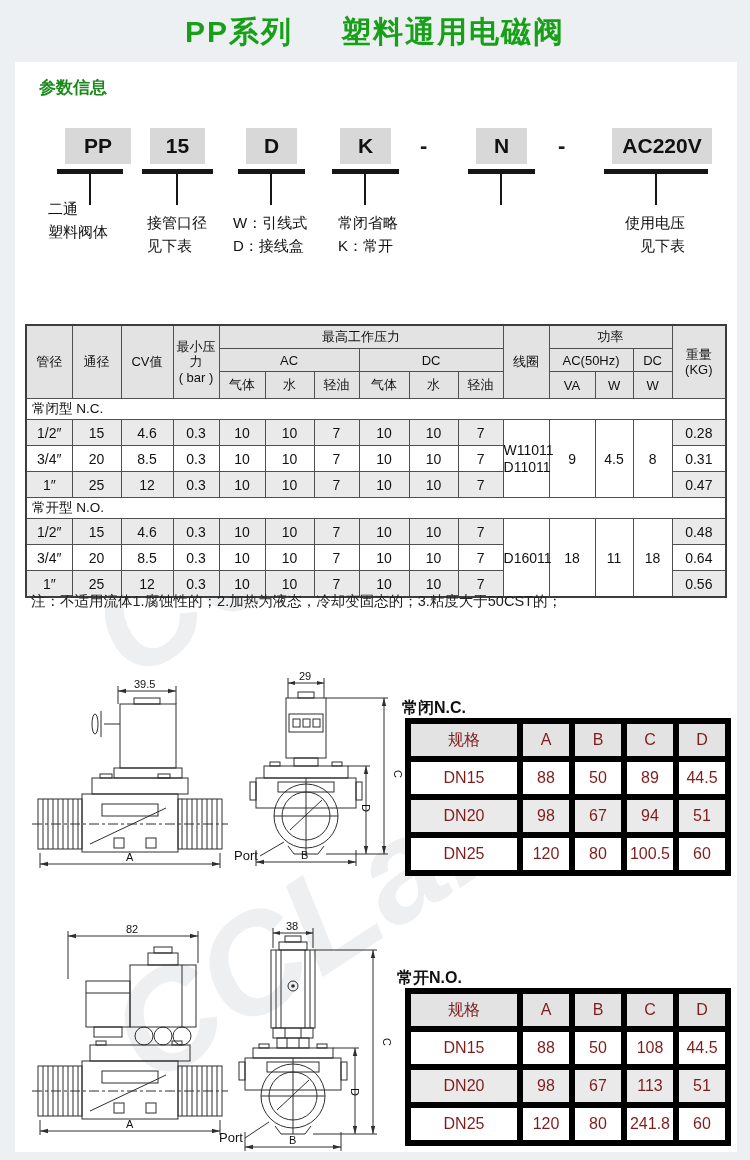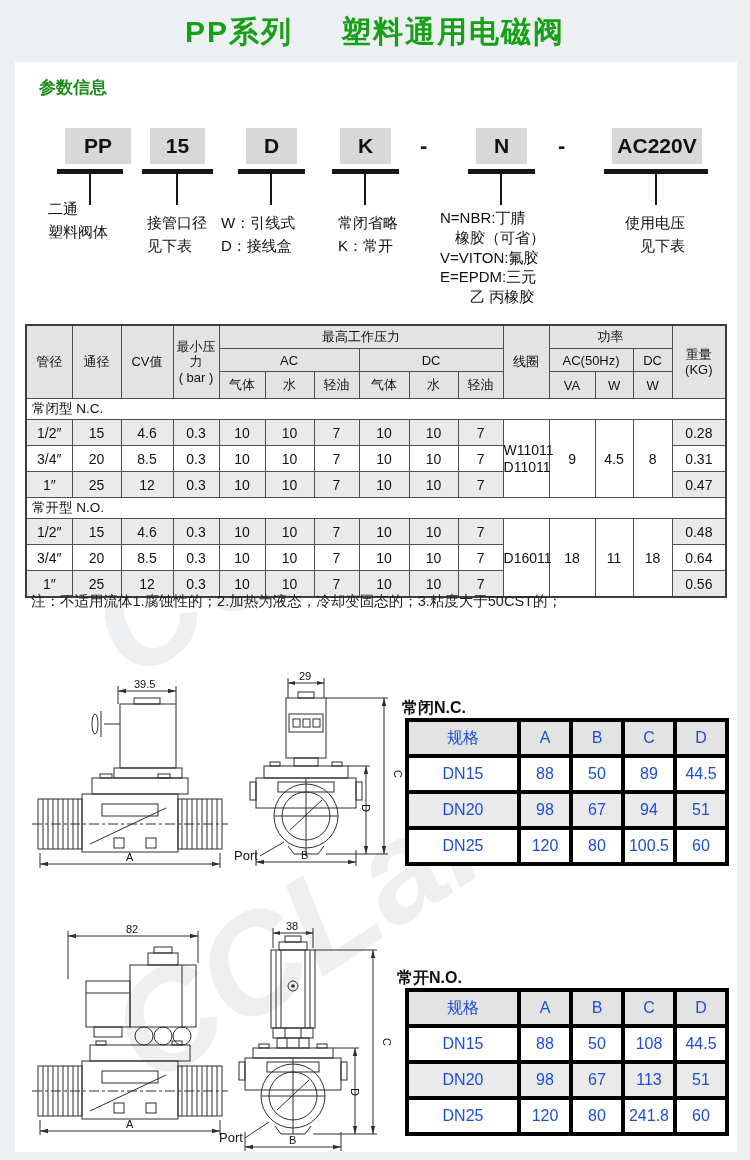--- a/index.html
+++ b/index.html
@@ -40,69 +40,64 @@
   
   .notes{position:absolute;left:16px;top:528px;font-size:14.5px;line-height:1.55;color:#222;z-index:1}
   .notes .l2{padding-left:29px}
   
   svg.draw{position:absolute;z-index:1}
   .draw line,.draw rect,.draw circle,.draw path,.draw ellipse,.draw polyline{stroke:#2e2e2e;fill:none;stroke-width:1}
   .draw .fill{fill:#2e2e2e;stroke:none}
   .draw text{fill:#111;font-size:11px;stroke:none;font-family:"Liberation Sans",sans-serif}
   .dlabel{position:absolute;font-size:16px;font-weight:600;color:#111;z-index:1}
   table.dims{position:absolute;width:320px;border-collapse:collapse;table-layout:fixed;font-size:16px;z-index:1}
-  .dims td{border:4px solid #000000;height:30px;text-align:center;background:#fff;color:#1d4ed8}
+  .dims td{border:6px solid #000000;height:30px;text-align:center;background:#fff;color:#7f1d1d}
   .dims tr.hd td{background:#e3e3e3}
   .dims tr.g td{background:#eaeaea}
 </style>
 </head>
 <body>
 
 <div class="page-title"><span>PP系列</span><span class="gap"></span><span>塑料通用电磁阀</span></div>
 
 <div class="panel">
 
   <div class="wm" style="left:90px;top:500px">CCLair</div>
   <div class="wm" style="left:110px;top:905px">CCLair</div>
 
   <div class="sec-hd">参数信息</div>
 
   <div class="codebox" style="left:50px;width:66px">PP</div>
   <div class="codebox" style="left:135px;width:55px">15</div>
   <div class="codebox" style="left:231px;width:51px">D</div>
   <div class="codebox" style="left:325px;width:51px">K</div>
   <div class="codebox" style="left:461px;width:51px">N</div>
-  <div class="codebox" style="left:597px;width:90px">AC220V</div>
+  <div class="codebox" style="left:597px;width:100px">AC220V</div>
   <div class="dash" style="left:405px">-</div>
   <div class="dash" style="left:543px">-</div>
   <div class="bar" style="left:42px;width:66px"></div>
   <div class="bar" style="left:127px;width:71px"></div>
   <div class="bar" style="left:223px;width:67px"></div>
   <div class="bar" style="left:317px;width:67px"></div>
   <div class="bar" style="left:453px;width:67px"></div>
   <div class="bar" style="left:589px;width:104px"></div>
   <div class="stem" style="left:74px"></div>
   <div class="stem" style="left:161px"></div>
   <div class="stem" style="left:255px"></div>
   <div class="stem" style="left:349px"></div>
   <div class="stem" style="left:485px"></div>
   <div class="stem" style="left:640px"></div>
   <div class="mlabel" style="left:33px;top:136px">二通
 塑料阀体</div>
   <div class="mlabel" style="left:132px;top:150px">接管口径
 见下表</div>
-  <div class="mlabel" style="left:206px;top:150px">W：引线式
+  <div class="mlabel" style="left:218px;top:150px">W：引线式
 D：接线盒</div>
   <div class="mlabel" style="left:323px;top:150px">常闭省略
 K：常开</div>
-  <div class="mlabel tight" style="left:425px;top:146px">N=NBR:丁腈
-　橡胶（可省）
-V=VITON:氟胶
-E=EPDM:三元
-　　乙 丙橡胶</div>
   <div class="mlabel ctr" style="left:598px;top:150px;width:72px">使用电压
 见下表</div>
 
   <table class="spec">
     <colgroup>
       <col style="width:46px">
         <col style="width:49px">
         <col style="width:52px">
         <col style="width:46px">
       <col style="width:46px">

